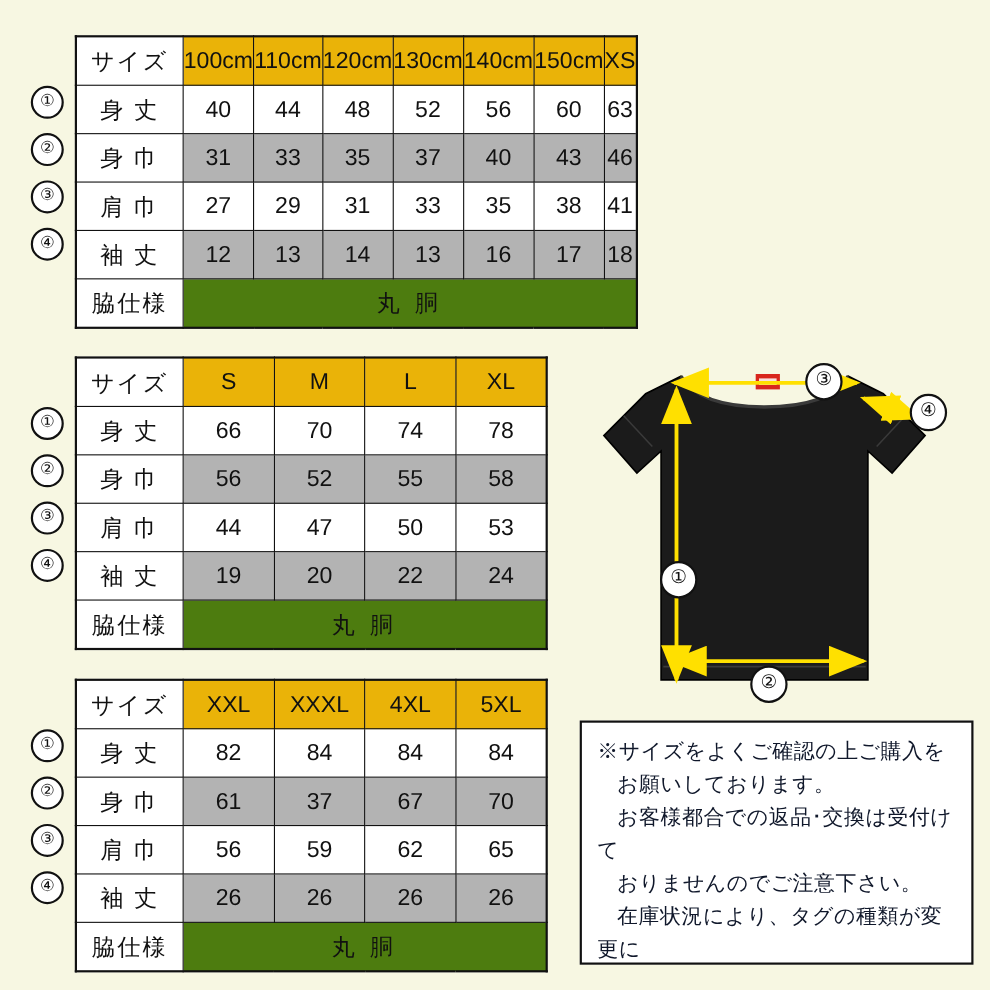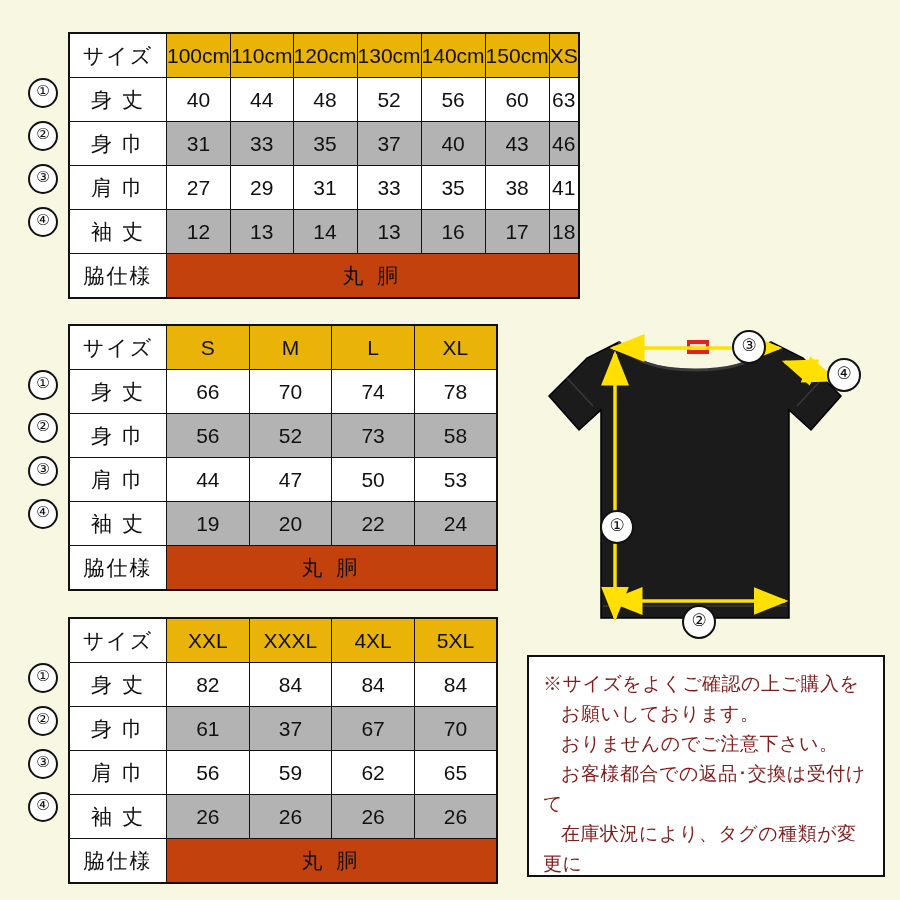--- a/index.html
+++ b/index.html
@@ -49,21 +49,21 @@
     font-size: 21px;
     letter-spacing: 2px;
   }
   tr.shade td.val {
     background: #b3b3b3;
   }
   tr.plain td.val {
     background: #ffffff;
   }
   td.merged {
-    background: #c2410c;
+    background: #4d7c0f;
     font-size: 21px;
     letter-spacing: 4px;
   }
 
   
   .marker {
     position: absolute;
     width: 26px;
     height: 26px;
     border-radius: 50%;
@@ -116,21 +116,21 @@
     border: 2px solid #111;
     background: #ffffff;
     box-sizing: border-box;
     padding: 12px 10px 8px 14px;
   }
   #note-box p {
     margin: 0;
     font-size: 19px;
     line-height: 30px;
     letter-spacing: 0.5px;
-    color: #7f1d1d;
+    color: #0f172a;
   }
   #note-box p.indent {
     text-indent: 18px;
   }
 </style>
 </head>
 <body>
 
 <div class="page">
 
@@ -213,21 +213,21 @@
         <td class="lbl">身 丈</td>
         <td class="val">66</td>
         <td class="val">70</td>
         <td class="val">74</td>
         <td class="val">78</td>
       </tr>
       <tr class="shade">
         <td class="lbl">身 巾</td>
         <td class="val">56</td>
         <td class="val">52</td>
-        <td class="val">73</td>
+        <td class="val">55</td>
         <td class="val">58</td>
       </tr>
       <tr class="plain">
         <td class="lbl">肩 巾</td>
         <td class="val">44</td>
         <td class="val">47</td>
         <td class="val">50</td>
         <td class="val">53</td>
       </tr>
       <tr class="shade">
@@ -334,19 +334,19 @@
 
     <div class="cmarker" style="left:205px; top:12px;">③</div>
     <div class="cmarker" style="left:300px; top:40px;">④</div>
     <div class="cmarker" style="left:73px; top:192px;">①</div>
     <div class="cmarker" style="left:155px; top:287px;">②</div>
   </div>
 
   <div id="note-box">
     <p>※サイズをよくご確認の上ご購入を</p>
     <p class="indent">お願いしております。</p>
+    <p class="indent">お客様都合での返品･交換は受付けて</p>
     <p class="indent">おりませんのでご注意下さい。</p>
-    <p class="indent">お客様都合での返品･交換は受付けて</p>
     <p class="indent">在庫状況により、タグの種類が変更に</p>
 
   </div>
 
 </div>
 
 </body></html>

